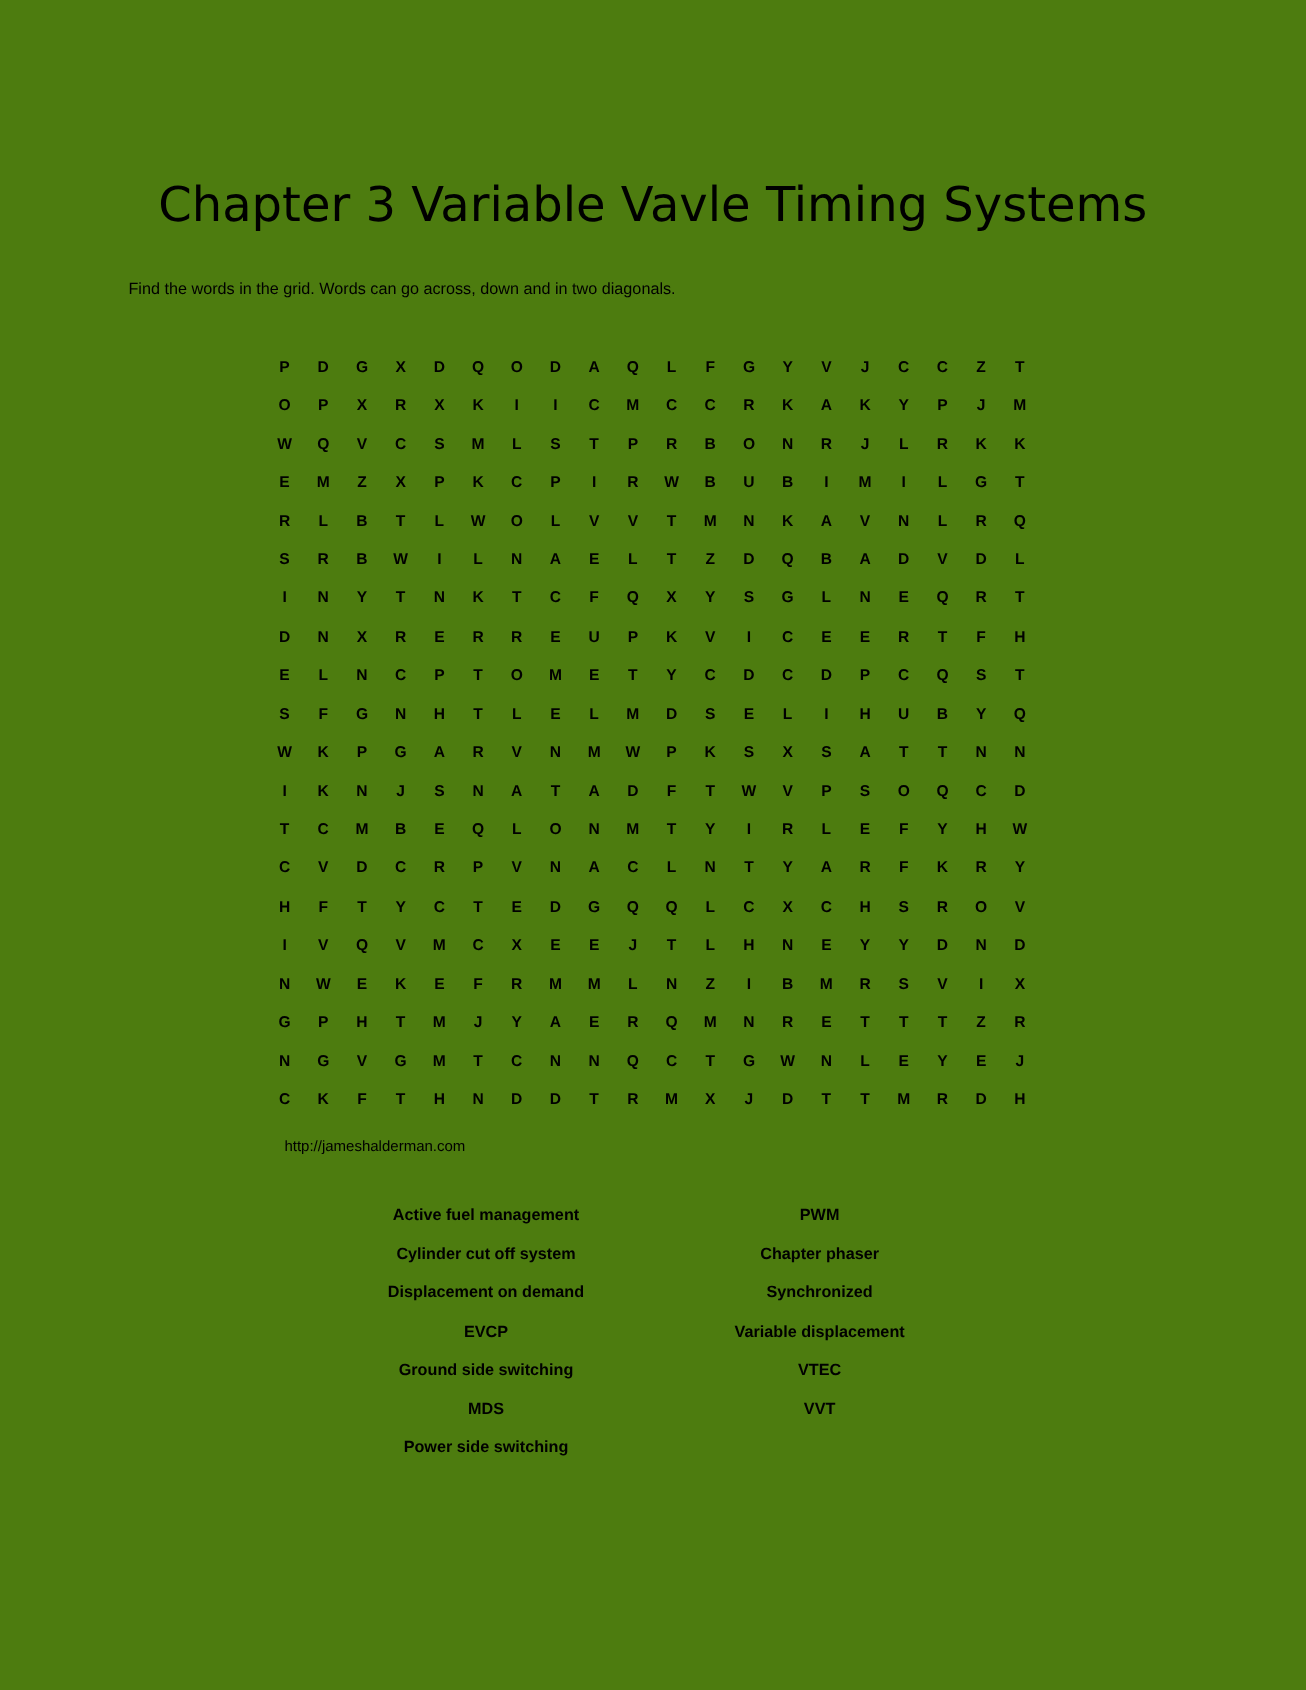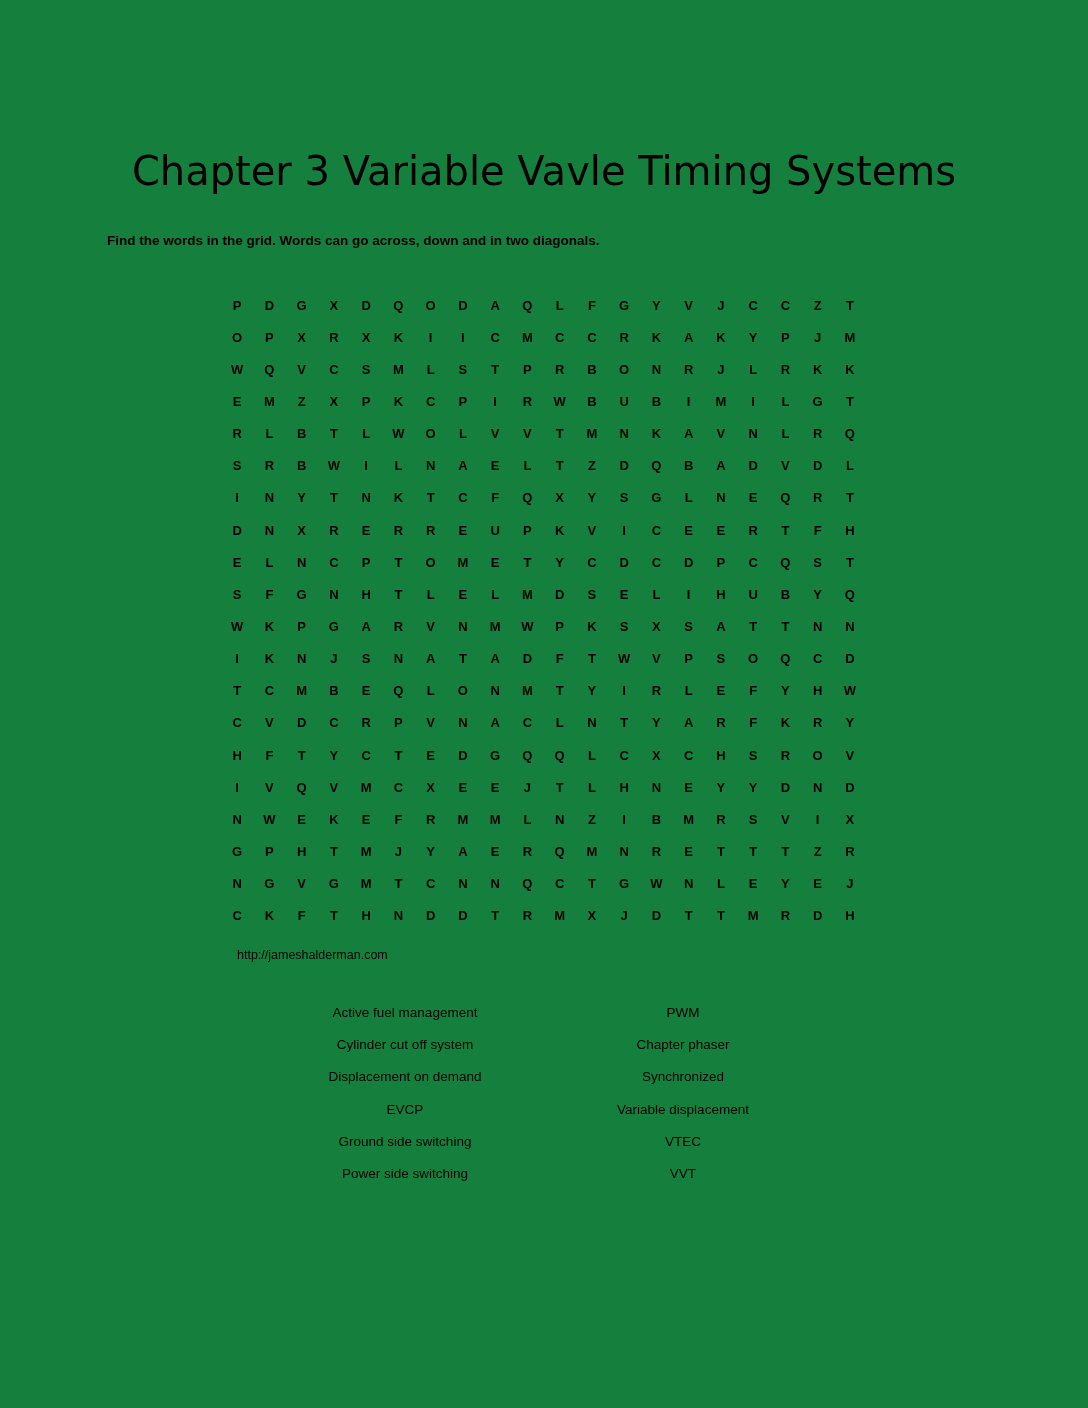--- a/index.html
+++ b/index.html
@@ -4,21 +4,21 @@
 <style>
   html, body {
     margin: 0;
     padding: 0;
     background: #ffffff;
   }
   .page {
     position: relative;
     width: 1088px;
     height: 1408px;
-    background: #15803d;
+    background: #4d7c0f;
     color: #000000;
     font-family: "Liberation Sans", sans-serif;
     overflow: hidden;
   }
   .title {
     position: absolute;
     top: 148px;
     left: 0;
     width: 100%;
     text-align: center;
@@ -28,21 +28,21 @@
     font-weight: 500;
     letter-spacing: 0px;
     white-space: nowrap;
   }
   .instructions {
     position: absolute;
     top: 233px;
     left: 107px;
     margin: 0;
     font-size: 13.5px;
-    font-weight: bold;
+    font-weight: normal;
   }
   .grid {
     position: absolute;
     left: 221px;
     top: 289px;
   }
   .grid-row {
     display: flex;
     height: 32.15px;
   }
@@ -67,21 +67,21 @@
     width: 320px;
   }
   .words-col.left  { left: 245px; }
   .words-col.right { left: 523px; }
   .word-item {
     height: 32.3px;
     display: flex;
     align-items: center;
     justify-content: center;
     font-size: 13.5px;
-    font-weight: normal;
+    font-weight: bold;
     white-space: nowrap;
   }
 </style>
 </head>
 <body>
 
 <div class="page">
 
   <h1 class="title">Chapter 3 Variable Vavle Timing Systems</h1>
 
@@ -531,20 +531,21 @@
     </div>
 
   <div class="source-url">http://jameshalderman.com</div>
 
   <div class="words-col left">
       <div class="word-item">Active fuel management</div>
       <div class="word-item">Cylinder cut off system</div>
       <div class="word-item">Displacement on demand</div>
       <div class="word-item">EVCP</div>
       <div class="word-item">Ground side switching</div>
+      <div class="word-item">MDS</div>
       <div class="word-item">Power side switching</div>
     </div>
 
   <div class="words-col right">
       <div class="word-item">PWM</div>
       <div class="word-item">Chapter phaser</div>
       <div class="word-item">Synchronized</div>
       <div class="word-item">Variable displacement</div>
       <div class="word-item">VTEC</div>
       <div class="word-item">VVT</div>

